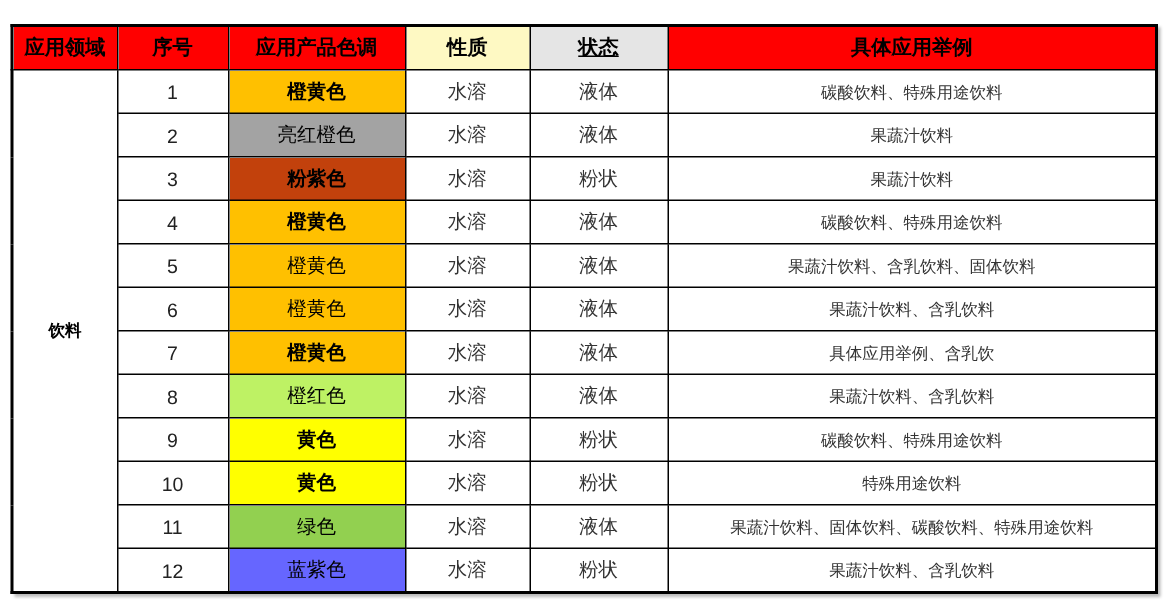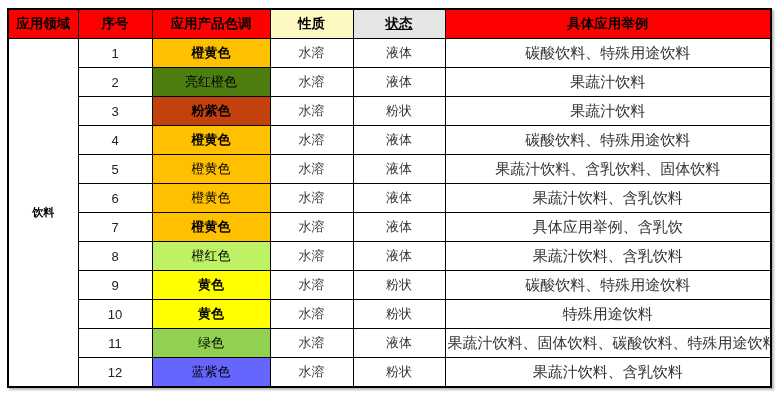--- a/index.html
+++ b/index.html
@@ -6,21 +6,21 @@
     margin: 0;
     padding: 0;
     background: #ffffff;
     width: 780px;
     height: 400px;
     font-family: "Liberation Sans", "DejaVu Sans", sans-serif;
   }
   .sheet-table {
     position: absolute;
     left: 7px;
-    top: 8px;
+    top: 16px;
     width: 765px;
     border-collapse: collapse;
     table-layout: fixed;
     box-shadow: 2px 2px 2px #b8b8b8;
     background: #ffffff;
   }
   .sheet-table td, .sheet-table th {
     border: 1.5px solid #000000;
     text-align: center;
     vertical-align: middle;
@@ -41,21 +41,21 @@
     color: #333333;
   }
   td.c-region {
     font-weight: bold;
     color: #000000;
     font-size: 11px;
   }
   td.c-no { color: #222222; }
   td.c-tone { color: #000000; }
   td.c-tone.bold { font-weight: bold; }
-  td.c-ex { font-size: 15px; }
+  td.c-ex { font-size: 11px; }
 </style>
 </head>
 <body>
 
 <table class="sheet-table">
   <colgroup>
     <col style="width:70px">
     <col style="width:74px">
     <col style="width:118px">
     <col style="width:83px">
@@ -76,21 +76,21 @@
       <tr>
     <td class="c-region" rowspan="12">饮料</td>
         <td class="c-no">1</td>
     <td class="c-tone bold" style="background: rgb(255, 192, 0);">橙黄色</td>
     <td class="c-prop">水溶</td>
     <td class="c-state">液体</td>
     <td class="c-ex">碳酸饮料、特殊用途饮料</td>
   </tr>
       <tr>
     <td class="c-no">2</td>
-    <td class="c-tone" style="background: #4d7c0f;">亮红橙色</td>
+    <td class="c-tone" style="background: #a3a3a3;">亮红橙色</td>
     <td class="c-prop">水溶</td>
     <td class="c-state">液体</td>
     <td class="c-ex">果蔬汁饮料</td>
   </tr>
       <tr>
     <td class="c-no">3</td>
     <td class="c-tone bold" style="background: #c2410c;">粉紫色</td>
     <td class="c-prop">水溶</td>
     <td class="c-state">粉状</td>
     <td class="c-ex">果蔬汁饮料</td>

